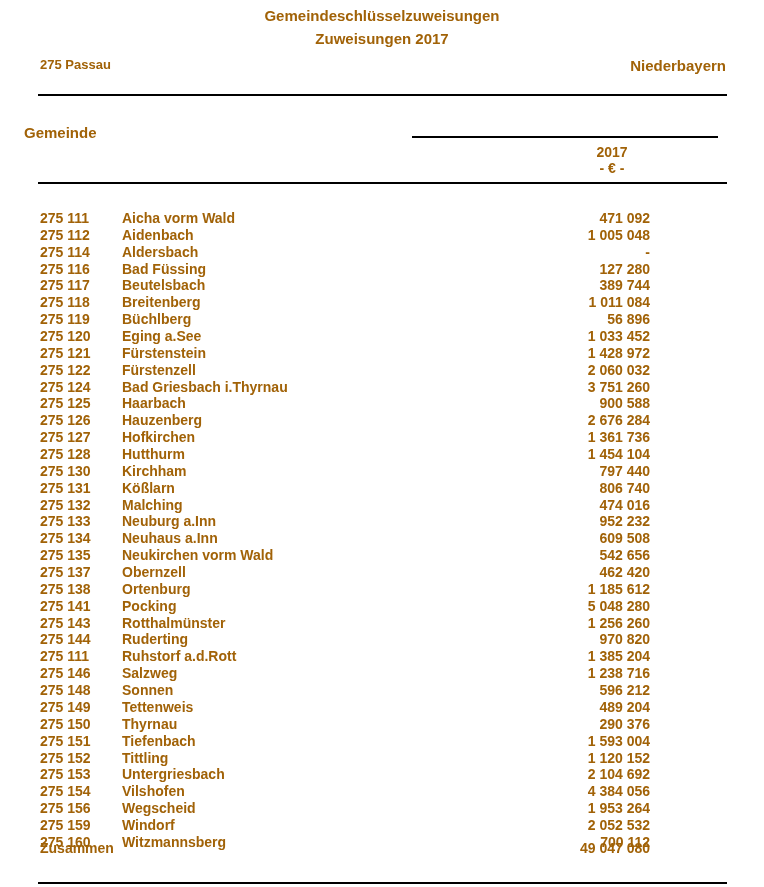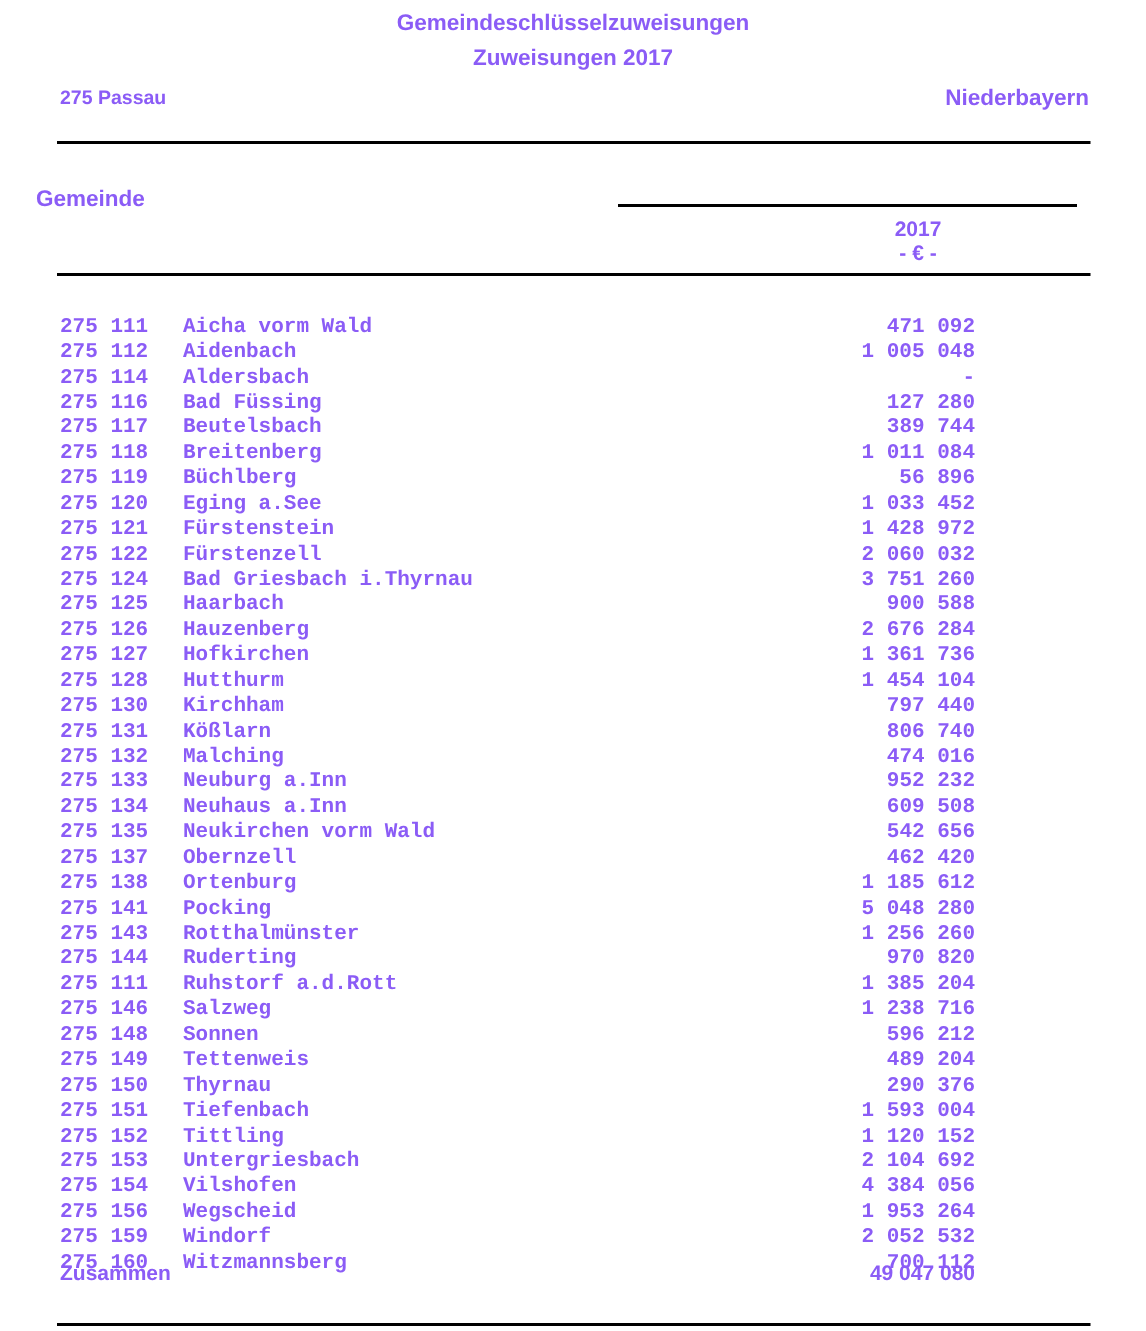--- a/index.html
+++ b/index.html
@@ -7,21 +7,21 @@
     padding: 0;
     background: #ffffff;
   }
   .page {
     position: relative;
     width: 764px;
     height: 887px;
     background: #ffffff;
     font-family: "Liberation Sans", sans-serif;
     font-weight: bold;
-    color: #8b5cf6;
+    color: #a16207;
     overflow: hidden;
   }
   .title {
     position: absolute;
     top: 7px;
     left: 0;
     width: 100%;
     text-align: center;
     font-size: 15px;
   }
@@ -89,21 +89,20 @@
     left: 512px;
     width: 200px;
     text-align: center;
     font-size: 14px;
   }
   .rows {
     position: absolute;
     top: 210px;
     left: 38px;
     width: 688px;
-    font-family: Liberation Mono, monospace;
   }
   .row {
     position: relative;
     height: 16.87px;
     line-height: 16.87px;
     font-size: 14px;
     white-space: nowrap;
   }
   .row .code {
     display: inline-block;

